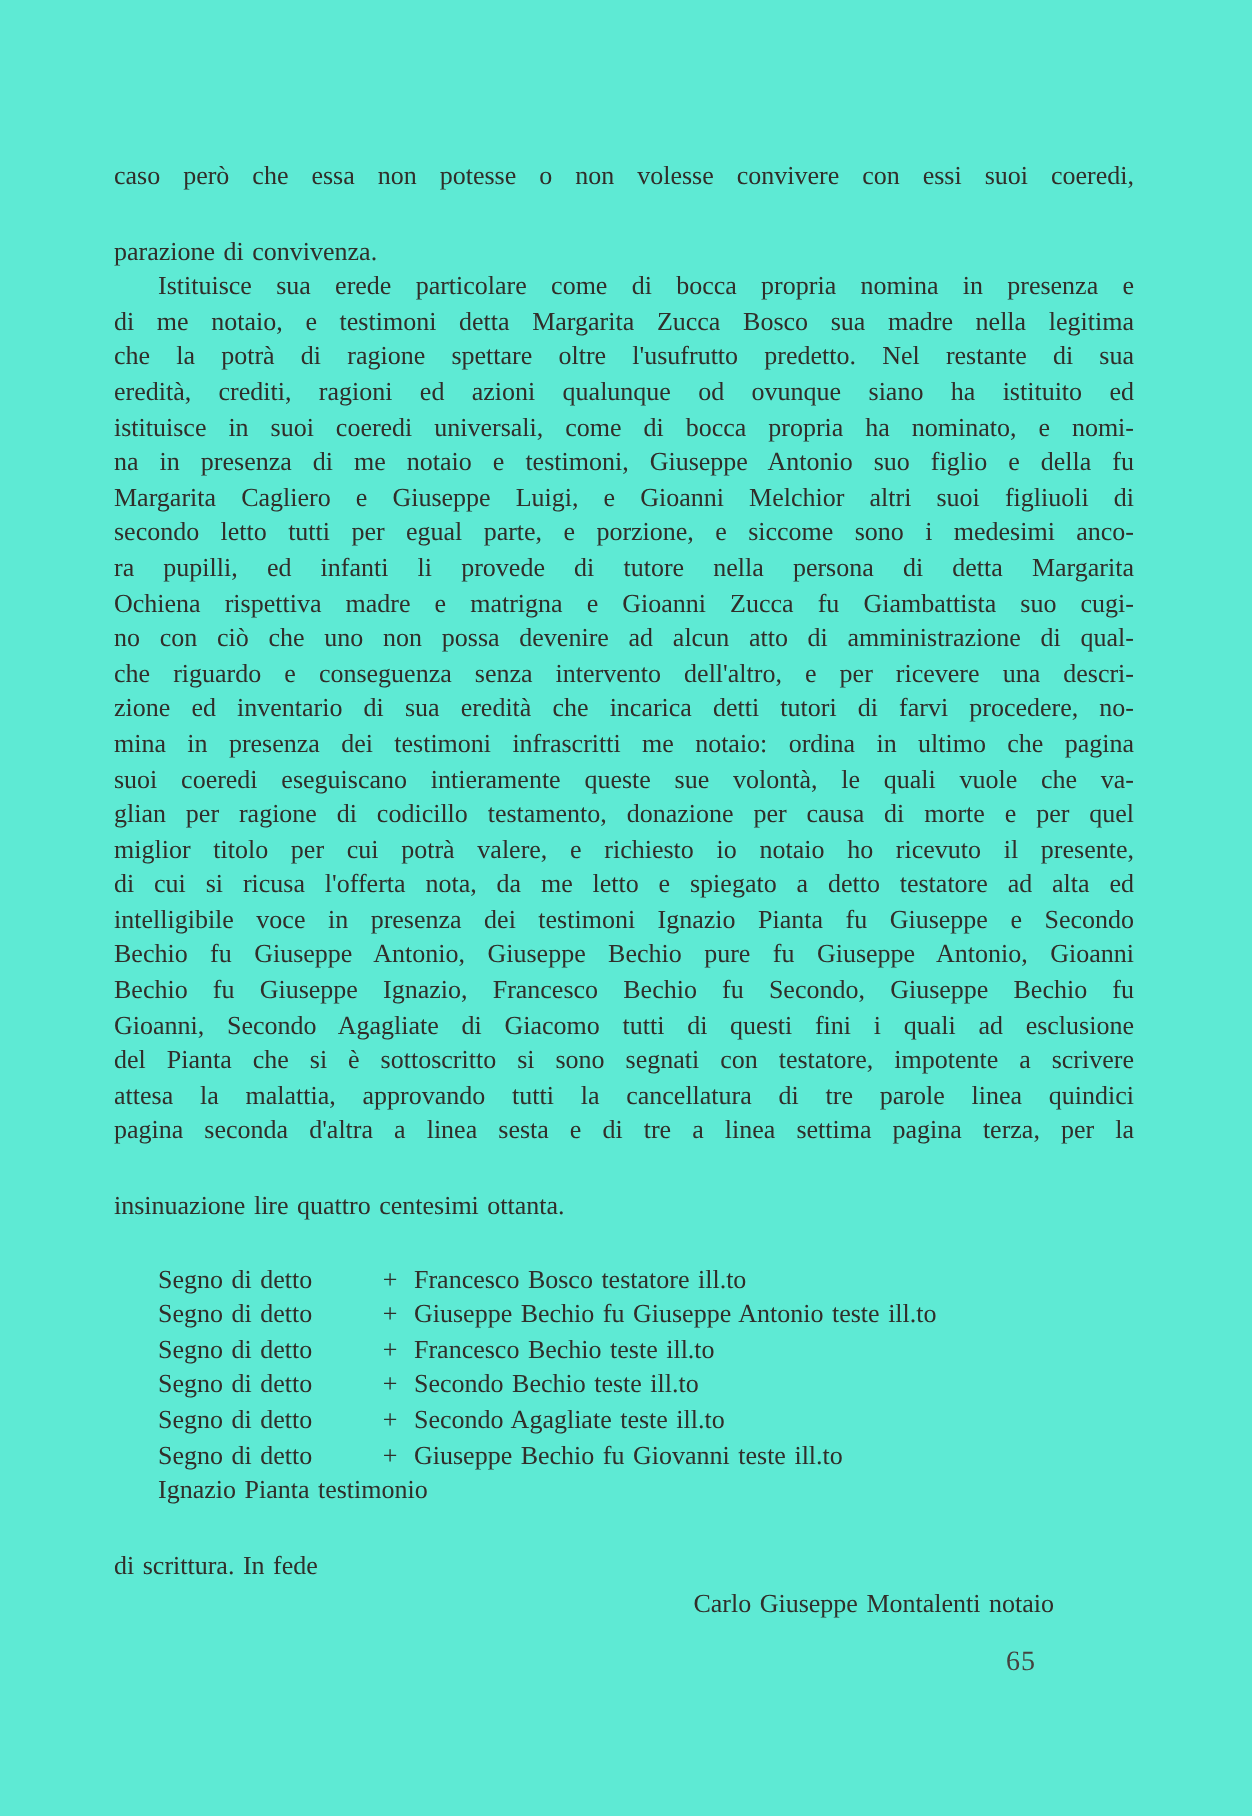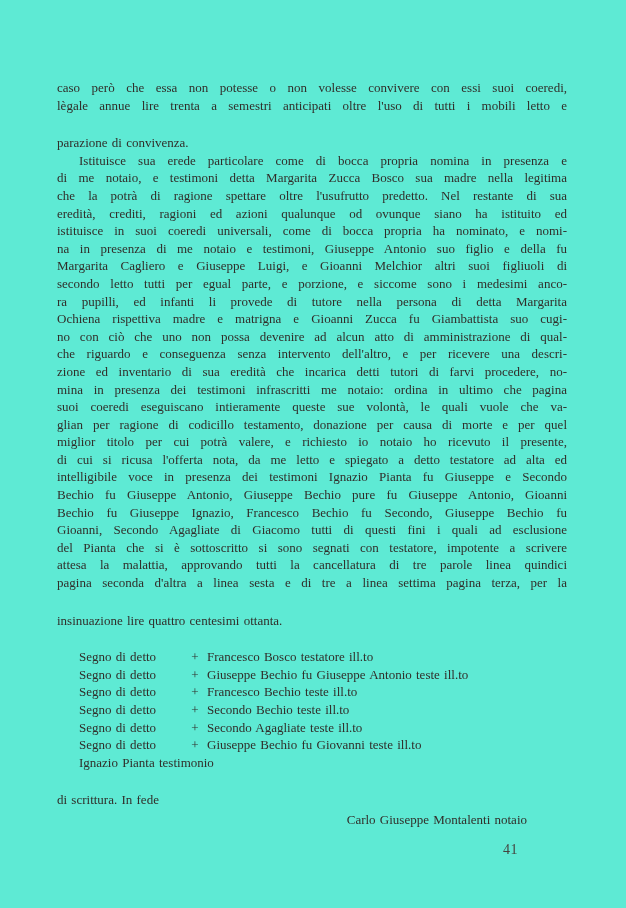--- a/index.html
+++ b/index.html
@@ -81,21 +81,20 @@
   }
 </style>
 </head>
 <body>
 
 <div class="page">
   <div class="text-block">
 
     <div id="paragraphs">
         <div class="line">caso però che essa non potesse o non volesse convivere con essi suoi coeredi,</div>
-        <div class="line">lègale annue lire trenta a semestri anticipati oltre l'uso di tutti i mobili letto e</div>
         <div class="line end">parazione di convivenza.</div>
         <div class="line indent">Istituisce sua erede particolare come di bocca propria nomina in presenza e</div>
         <div class="line">di me notaio, e testimoni detta Margarita Zucca Bosco sua madre nella legitima</div>
         <div class="line">che la potrà di ragione spettare oltre l'usufrutto predetto. Nel restante di sua</div>
         <div class="line">eredità, crediti, ragioni ed azioni qualunque od ovunque siano ha istituito ed</div>
         <div class="line">istituisce in suoi coeredi universali, come di bocca propria ha nominato, e nomi-</div>
         <div class="line">na in presenza di me notaio e testimoni, Giuseppe Antonio suo figlio e della fu</div>
         <div class="line">Margarita Cagliero e Giuseppe Luigi, e Gioanni Melchior altri suoi figliuoli di</div>
         <div class="line">secondo letto tutti per egual parte, e porzione, e siccome sono i medesimi anco-</div>
         <div class="line">ra pupilli, ed infanti li provede di tutore nella persona di detta Margarita</div>
@@ -152,16 +151,16 @@
       </div>
 
     <div class="witness">Ignazio Pianta testimonio</div>
 
     <div class="closing" id="closing-paragraph">
         <div class="line end">di scrittura. In fede</div>
       </div>
 
     <div class="notary">Carlo Giuseppe Montalenti notaio</div>
 
-    <div class="page-num">41</div>
+    <div class="page-num">65</div>
 
   </div>
 </div>
 
 </body></html>

